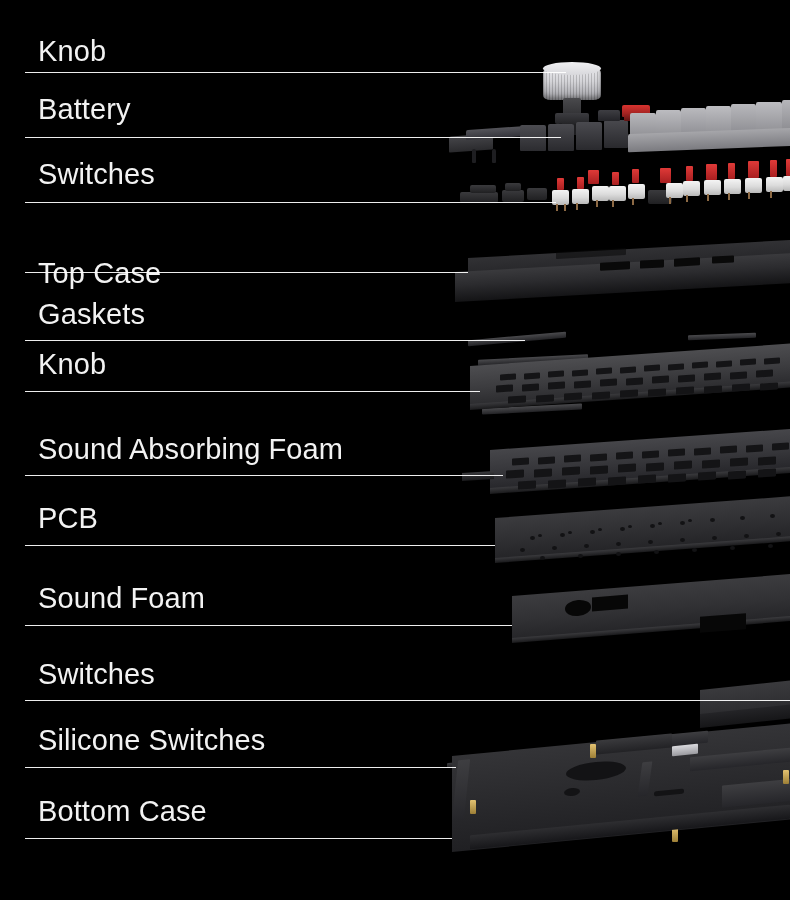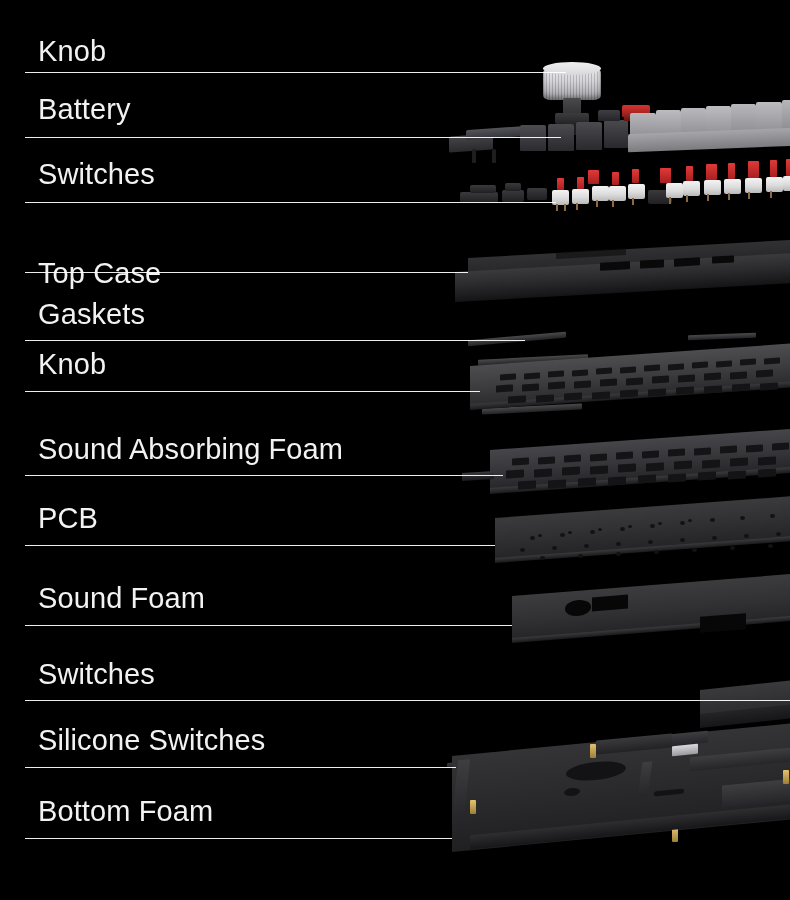--- a/index.html
+++ b/index.html
@@ -533,17 +533,17 @@
       <div class="label-text" style="top: 435px;">Sound Absorbing Foam</div>
       <div class="leader" style="top: 475px; left: 25px; width: 478px;"></div>
       <div class="label-text" style="top: 504px;">PCB</div>
       <div class="leader" style="top: 545px; left: 25px; width: 470px;"></div>
       <div class="label-text" style="top: 584px;">Sound Foam</div>
       <div class="leader" style="top: 625px; left: 25px; width: 487px;"></div>
       <div class="label-text" style="top: 660px;">Switches</div>
       <div class="leader" style="top: 700px; left: 25px; width: 765px;"></div>
       <div class="label-text" style="top: 726px;">Silicone Switches</div>
       <div class="leader" style="top: 767px; left: 25px; width: 431px;"></div>
-      <div class="label-text" style="top: 797px;">Bottom Foam</div>
+      <div class="label-text" style="top: 797px;">Bottom Case</div>
       <div class="leader" style="top: 838px; left: 25px; width: 427px;"></div>
     </div>
 
 </div>
 
 </body></html>

